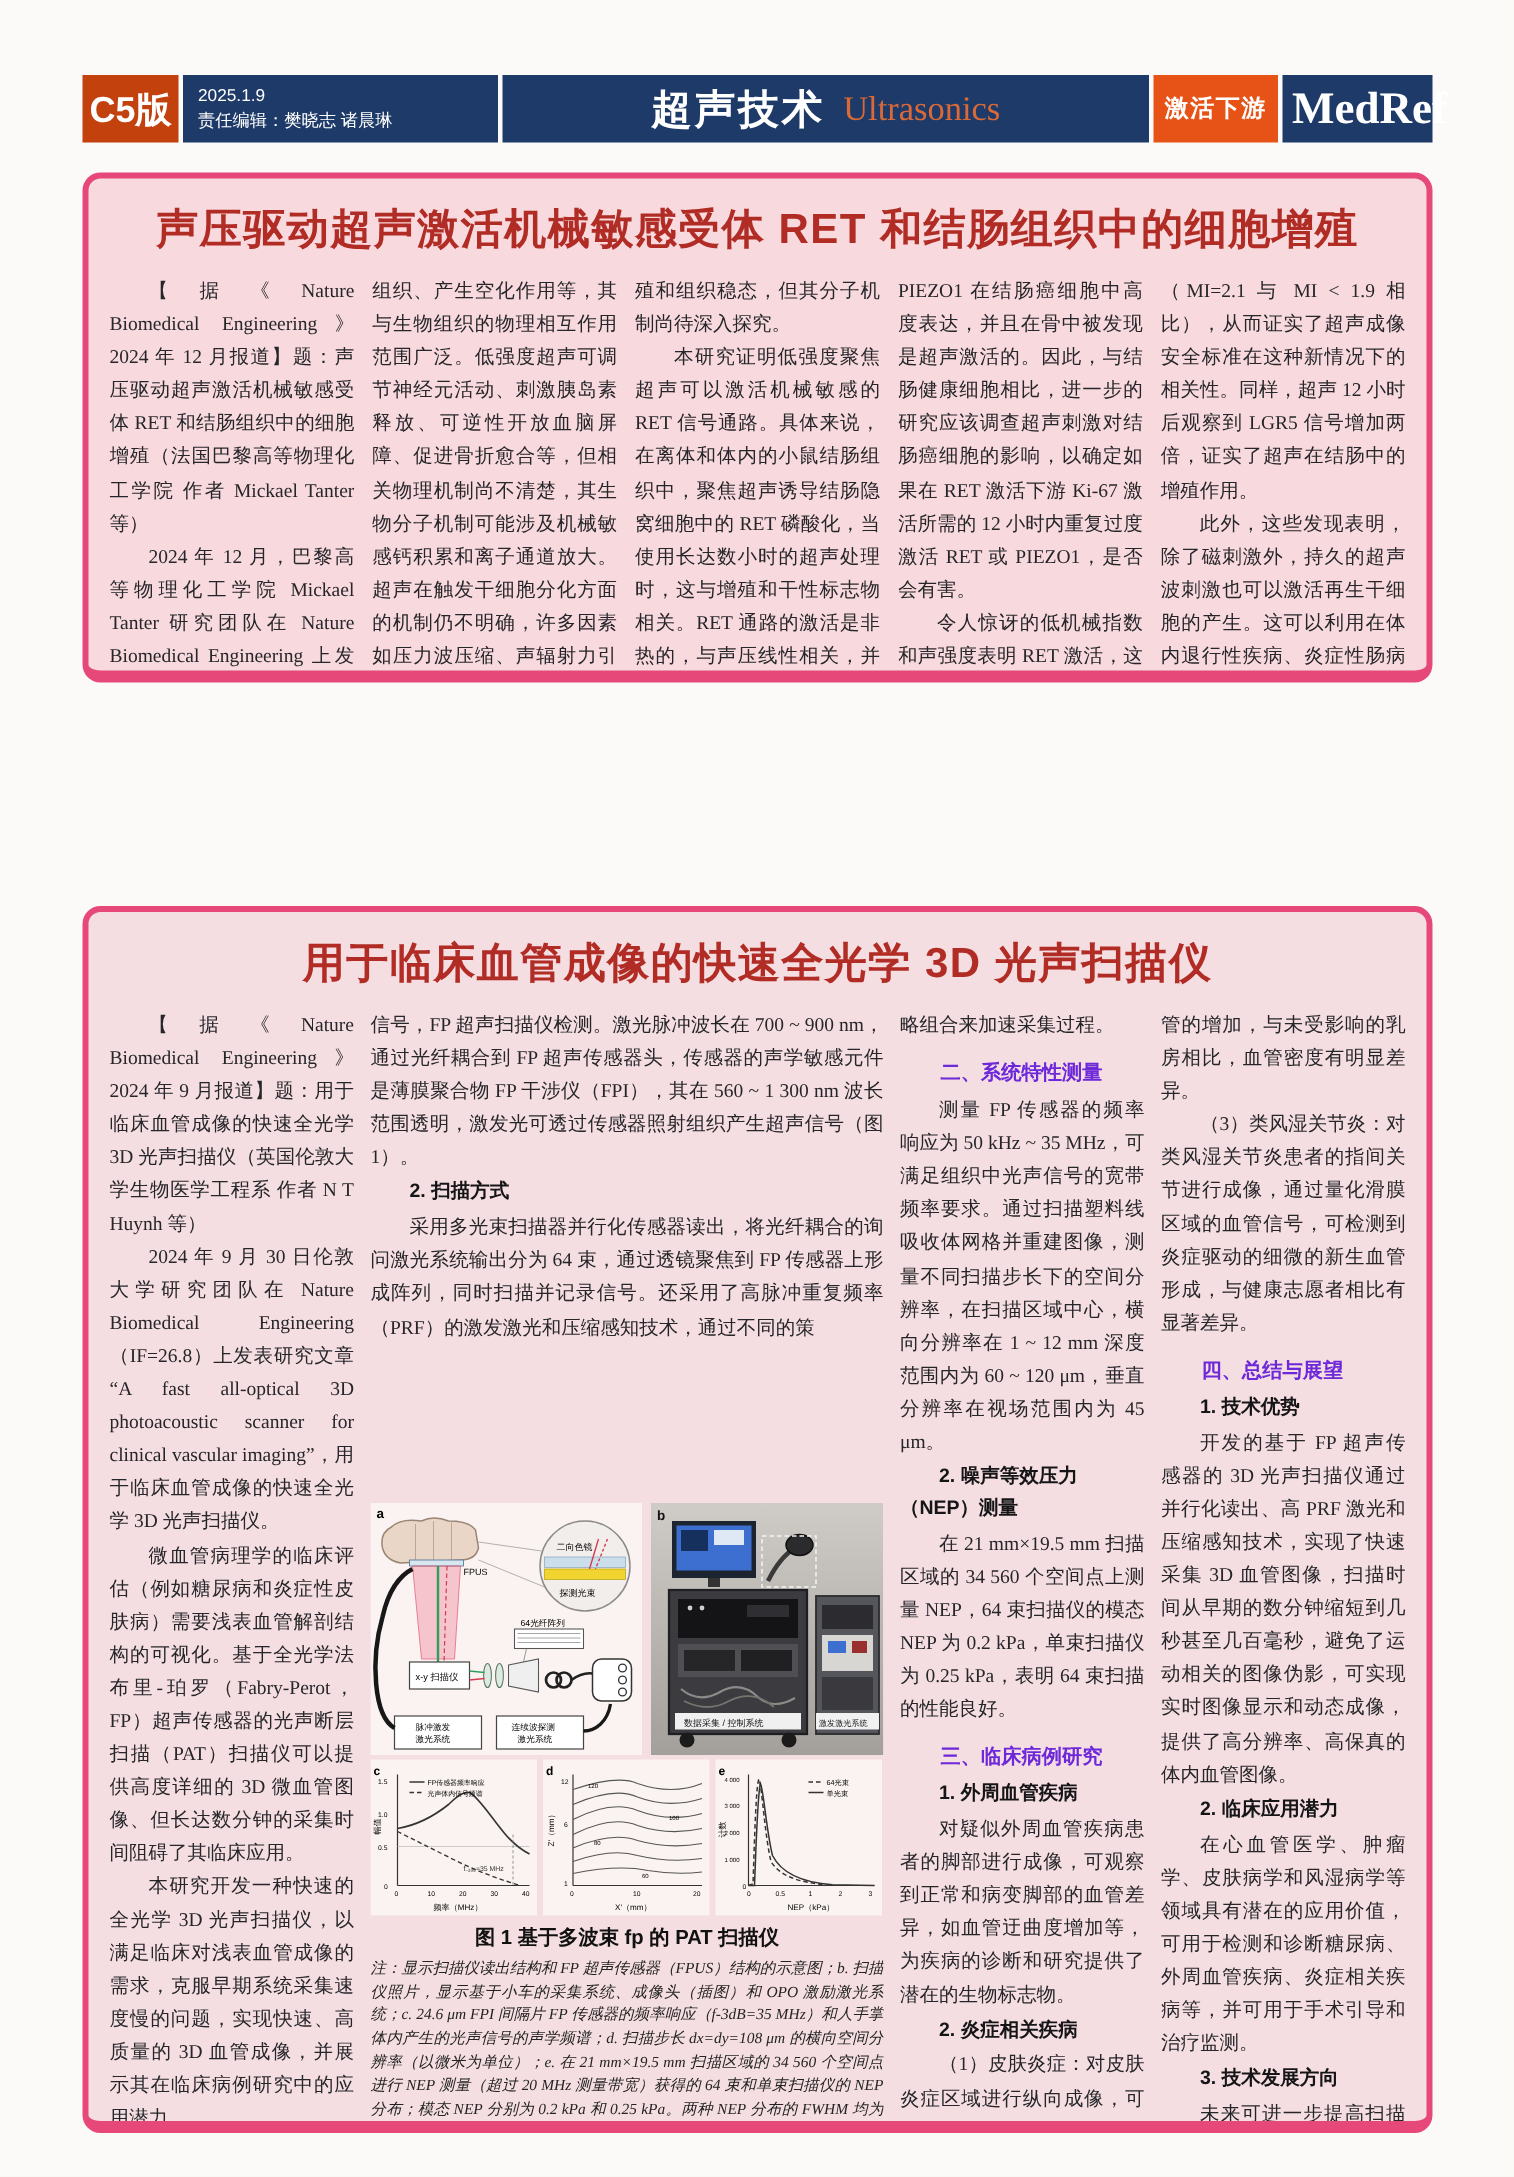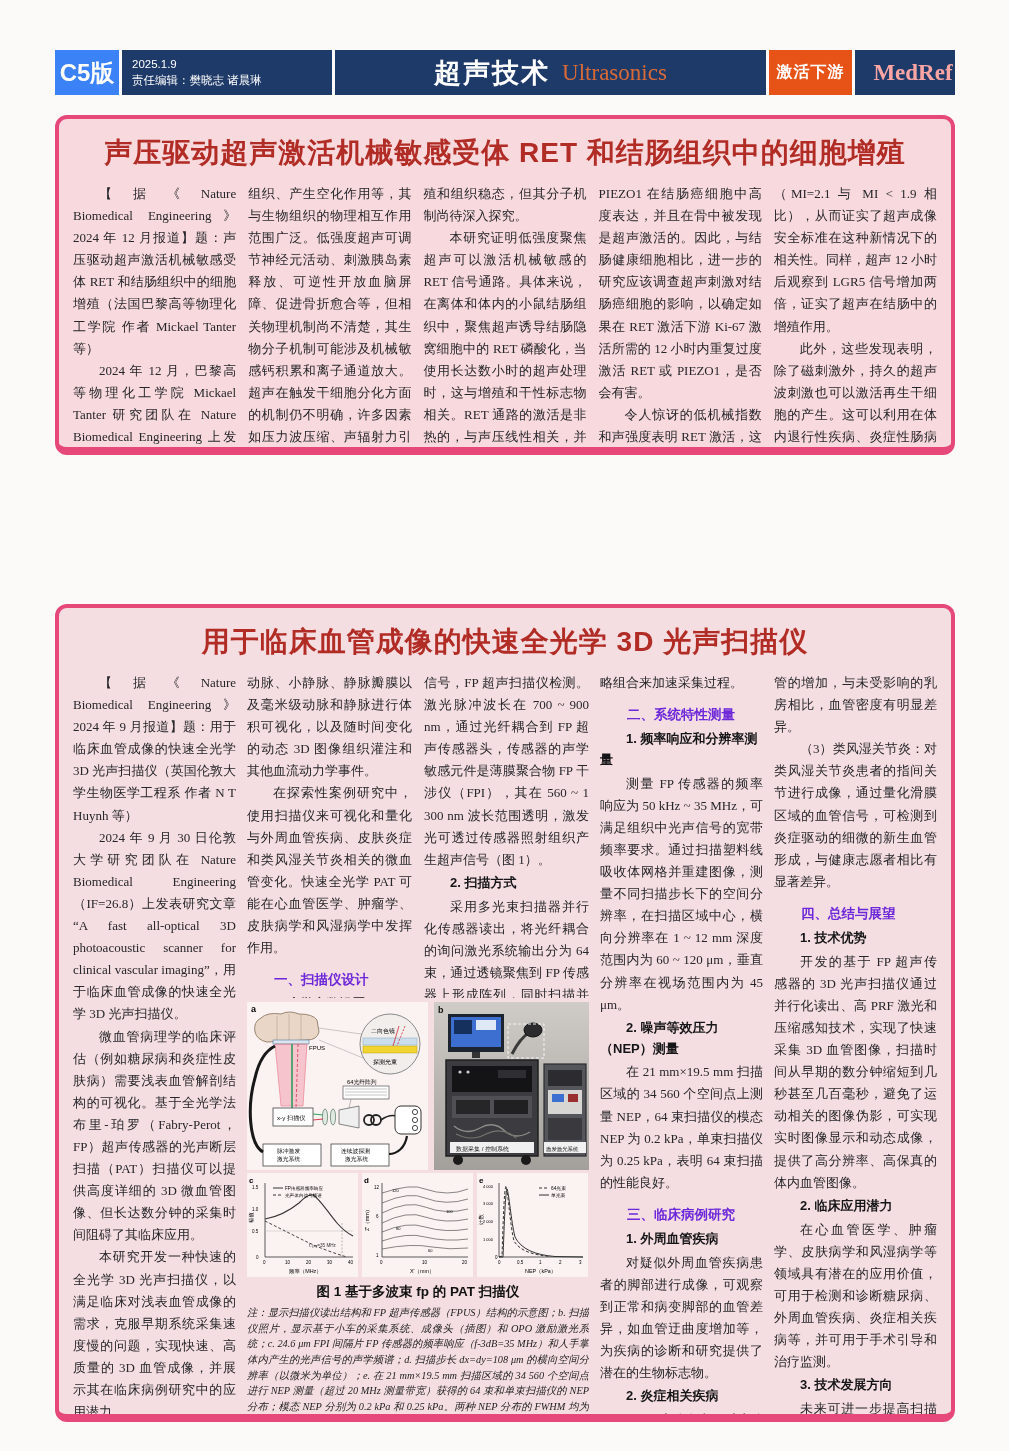--- a/index.html
+++ b/index.html
@@ -2,31 +2,31 @@
 <html><head>
 <meta charset="utf-8">
 <style>
   * { box-sizing: border-box; margin: 0; padding: 0; }
   html,body { width:1009px; background:#f7f5f2; }
   body { font-family:"Liberation Serif", serif; }
   .page { position:relative; width:1009px; height:1451px; background:#fbfaf8; overflow:hidden; }
 
   
   .hdr { position:absolute; left:55px; top:50px; width:900px; height:45px; display:flex; gap:3px; }
-  .hdr-ed { width:64px; background:#3b82f6; color:#fff; font-family:"Liberation Sans",sans-serif;
+  .hdr-ed { width:64px; background:#c2410c; color:#fff; font-family:"Liberation Sans",sans-serif;
             font-weight:bold; font-size:24px; display:flex; align-items:center; justify-content:center; }
   .hdr-left { width:210px; background:#1e3a68; color:#fff; font-family:"Liberation Sans",sans-serif;
               font-size:11.5px; padding:5px 10px; display:flex; flex-direction:column; justify-content:center; gap:3px; }
   .hdr-center { flex:1; background:#1e3a68; display:flex; align-items:center; justify-content:center; gap:12px;text-align:center; }
   .hdr-center .cn { color:#fff; font-weight:bold; font-size:27px; letter-spacing:2px; font-family:"Liberation Sans",sans-serif; }
   .hdr-center .en { color:#d96a38; font-size:23px; font-family:"Liberation Serif",serif; }
   .hdr-mast-cn { width:83px; background:#e75317; color:#fff; font-family:"Liberation Sans",sans-serif;
                  font-weight:bold; font-size:16px; display:flex; align-items:center; justify-content:center; letter-spacing:1px; }
-  .hdr-mast-en { width:100px; background:#1e3a68; color:#fca5a5; font-family:"Liberation Serif",serif;
-                 font-weight:bold; font-size:23px; display:flex; align-items:center; justify-content:center;padding-left:16px; }
+  .hdr-mast-en { width:100px; background:#1e3a68; color:#ffffff; font-family:"Liberation Serif",serif;
+                 font-weight:bold; font-size:30px; display:flex; align-items:center; justify-content:center;padding-left:16px; }
 
   
   .panel { position:absolute; left:55px; width:900px; background:#f8dade; border:4px solid #e7487a;
            border-bottom-width:8px; border-radius:12px; padding:6px 14px; overflow:hidden; }
   .panel1 { top:115px; height:340px; }
   .panel2 { top:604px; height:818px; background:#f5dee1; }
   .art-title { text-align:center; color:#b22c26; font-weight:bold; font-size:28px;
                font-family:"Liberation Sans",sans-serif; margin:9px 0 11px; letter-spacing:1px; }
 
   .cols { display:flex; gap:12px; }
@@ -113,27 +113,20 @@
       <div class="side">
         <p class="p">【据《Nature Biomedical Engineering》2024 年 9 月报道】题：用于临床血管成像的快速全光学 3D 光声扫描仪（英国伦敦大学生物医学工程系 作者 N T Huynh 等）</p>
         <p class="p">2024 年 9 月 30 日伦敦大学研究团队在 Nature Biomedical Engineering（IF=26.8）上发表研究文章 “A fast all-optical 3D photoacoustic scanner for clinical vascular imaging”，用于临床血管成像的快速全光学 3D 光声扫描仪。</p>
         <p class="p">微血管病理学的临床评估（例如糖尿病和炎症性皮肤病）需要浅表血管解剖结构的可视化。基于全光学法布里-珀罗（Fabry-Perot，FP）超声传感器的光声断层扫描（PAT）扫描仪可以提供高度详细的 3D 微血管图像、但长达数分钟的采集时间阻碍了其临床应用。</p>
         <p class="p">本研究开发一种快速的全光学 3D 光声扫描仪，以满足临床对浅表血管成像的需求，克服早期系统采集速度慢的问题，实现快速、高质量的 3D 血管成像，并展示其在临床病例研究中的应用潜力。</p>
 
       </div>
 
       <div class="a2-mid">
         <div class="mid-cols">
-          <div class="col">
-            <p class="p cont">动脉、小静脉、静脉瓣膜以及毫米级动脉和静脉进行体积可视化，以及随时间变化的动态 3D 图像组织灌注和其他血流动力学事件。</p>
-            <p class="p">在探索性案例研究中，使用扫描仪来可视化和量化与外周血管疾病、皮肤炎症和类风湿关节炎相关的微血管变化。快速全光学 PAT 可能在心血管医学、肿瘤学、皮肤病学和风湿病学中发挥作用。</p>
-            <p class="hred">一、扫描仪设计</p>
-            <p class="hsub">1. 光学参数设置</p>
-
-          </div>
           <div class="col">
             <p class="p cont">信号，FP 超声扫描仪检测。激光脉冲波长在 700 ~ 900 nm，通过光纤耦合到 FP 超声传感器头，传感器的声学敏感元件是薄膜聚合物 FP 干涉仪（FPI），其在 560 ~ 1 300 nm 波长范围透明，激发光可透过传感器照射组织产生超声信号（图 1）。</p>
             <p class="hsub">2. 扫描方式</p>
             <p class="p">采用多光束扫描器并行化传感器读出，将光纤耦合的询问激光系统输出分为 64 束，通过透镜聚焦到 FP 传感器上形成阵列，同时扫描并记录信号。还采用了高脉冲重复频率（PRF）的激发激光和压缩感知技术，通过不同的策</p>
           </div>
         </div>
 
         <div class="fig">
           <div class="fig-ab">
 
@@ -321,21 +314,20 @@
           </div>
 
           <div class="fig-cap">图 1  基于多波束 fp 的 PAT 扫描仪</div>
           <div class="fig-note">注：显示扫描仪读出结构和 FP 超声传感器（FPUS）结构的示意图；b. 扫描仪照片，显示基于小车的采集系统、成像头（插图）和 OPO 激励激光系统；c. 24.6 μm FPI 间隔片 FP 传感器的频率响应（f-3dB=35 MHz）和人手掌体内产生的光声信号的声学频谱；d. 扫描步长 dx=dy=108 μm 的横向空间分辨率（以微米为单位）；e. 在 21 mm×19.5 mm 扫描区域的 34 560 个空间点进行 NEP 测量（超过 20 MHz 测量带宽）获得的 64 束和单束扫描仪的 NEP 分布；模态 NEP 分别为 0.2 kPa 和 0.25 kPa。两种 NEP 分布的 FWHM 均为 0.25 kPa。CW. 连续波；DAQ. 数据采集</div>
         </div>
       </div>
 
       <div class="side">
         <p class="p cont">略组合来加速采集过程。</p>
         <p class="hred">二、系统特性测量</p>
-        <p class="hsub">1. 频率响应和分辨率测量</p>
         <p class="p">测量 FP 传感器的频率响应为 50 kHz ~ 35 MHz，可满足组织中光声信号的宽带频率要求。通过扫描塑料线吸收体网格并重建图像，测量不同扫描步长下的空间分辨率，在扫描区域中心，横向分辨率在 1 ~ 12 mm 深度范围内为 60 ~ 120 μm，垂直分辨率在视场范围内为 45 μm。</p>
         <p class="hsub">2. 噪声等效压力（NEP）测量</p>
         <p class="p">在 21 mm×19.5 mm 扫描区域的 34 560 个空间点上测量 NEP，64 束扫描仪的模态 NEP 为 0.2 kPa，单束扫描仪为 0.25 kPa，表明 64 束扫描的性能良好。</p>
         <p class="hred">三、临床病例研究</p>
         <p class="hsub">1. 外周血管疾病</p>
         <p class="p">对疑似外周血管疾病患者的脚部进行成像，可观察到正常和病变脚部的血管差异，如血管迂曲度增加等，为疾病的诊断和研究提供了潜在的生物标志物。</p>
         <p class="hsub">2. 炎症相关疾病</p>
         <p class="p">（1）皮肤炎症：对皮肤炎症区域进行纵向成像，可观察到炎症过程中血管密度的变化，从炎症高峰期到消退期，血管密度逐渐降低。</p>
 
       </div>

